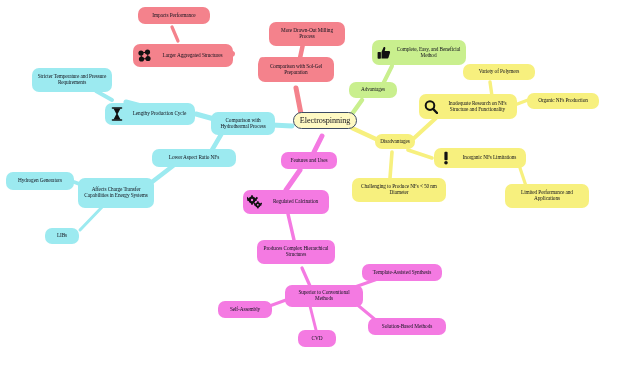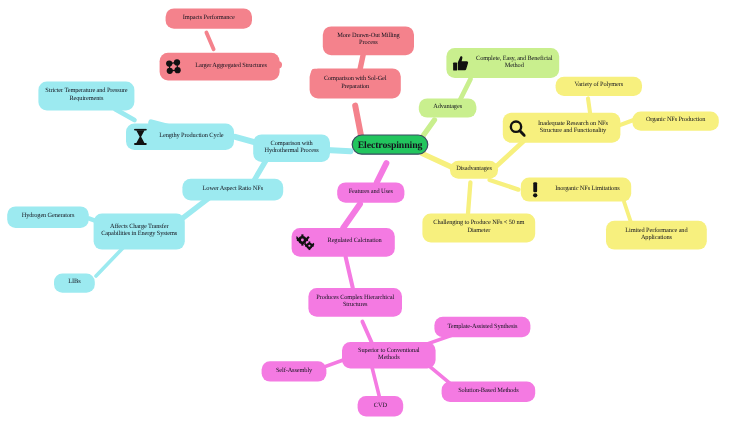--- a/index.html
+++ b/index.html
@@ -35,22 +35,22 @@
     margin-right:2px;
     display:flex;align-items:center;justify-content:center;
     font-size:13px;
     line-height:1;
     color:#111;
   }
   .ico svg{display:block;}
   
   #n-center{
     border:1.4px solid #3b4a63;
-    background:#22c55e;
-    font-weight:bold;
+    background:#fef9c3;
+    font-weight:normal;
     font-size:8.2px;
     border-radius:9px;
     z-index:9;
   }
   
   .c-pink{background:#f4828c;}
   .c-cyan{background:#9ceaf0;}
   .c-green{background:#c9ef8e;}
   .c-yellow{background:#f7f07e;}
   .c-magenta{background:#f47ae2;}

